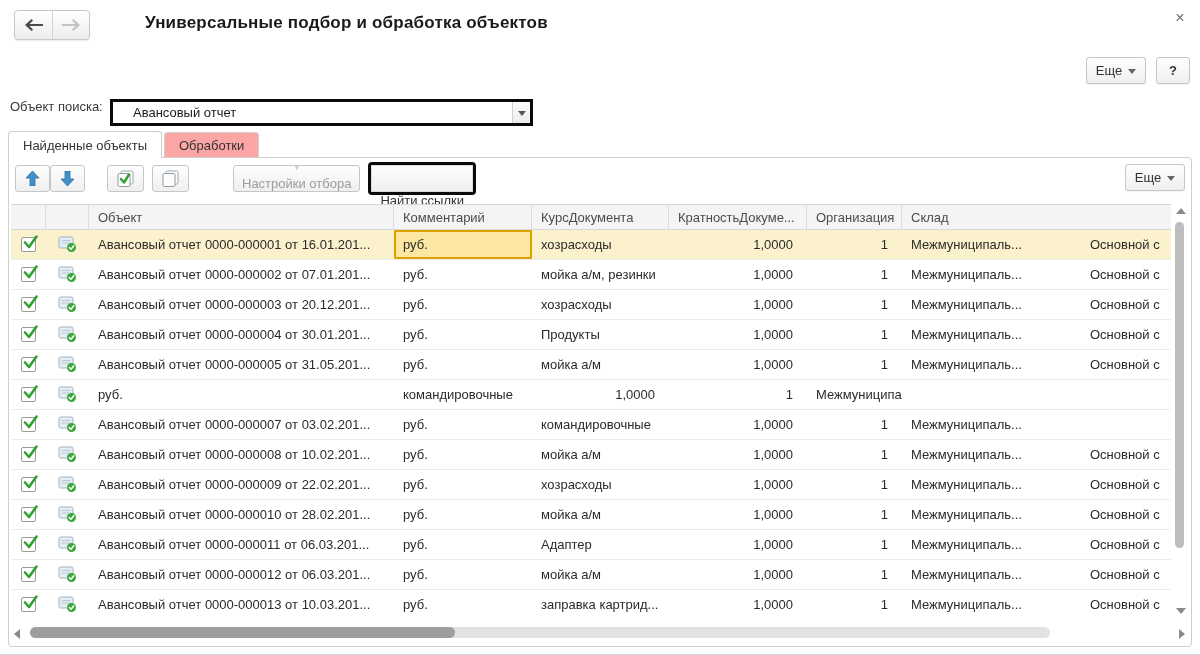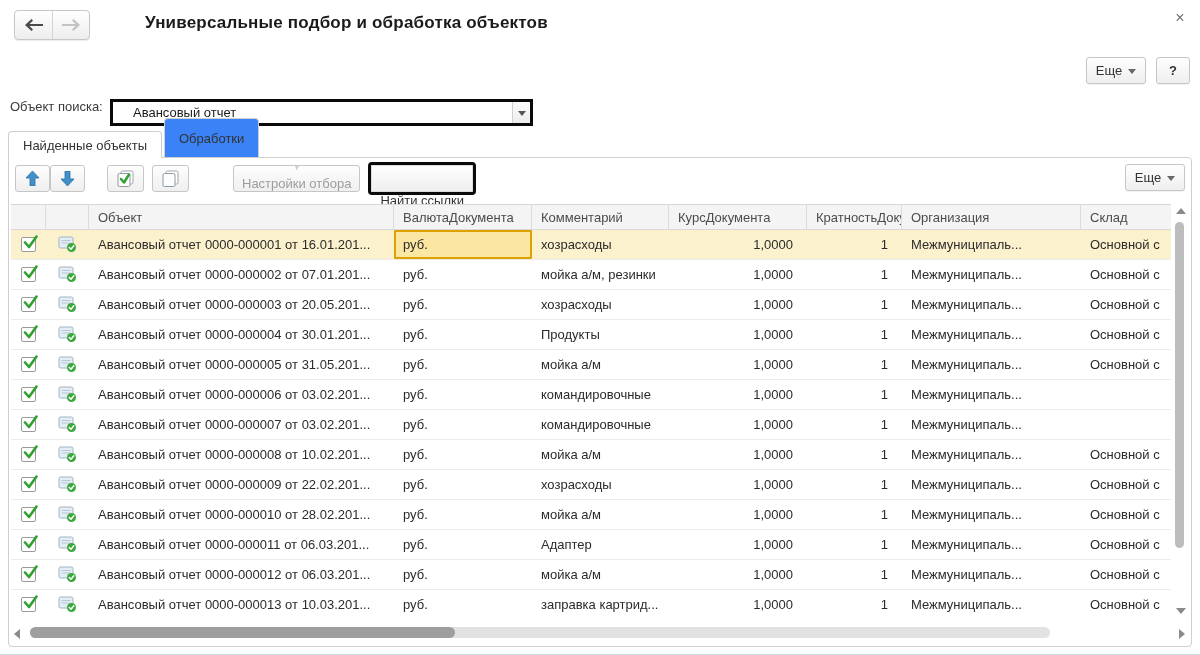--- a/index.html
+++ b/index.html
@@ -21,21 +21,21 @@
   
   .search-row { position:absolute; left:10px; top:99px; display:flex; align-items:center; }
   .search-label { font-size:13px; color:#3a3a3a; margin-right:6px; }
   .combo { position:absolute; left:110px; top:-7px; width:423px; height:27px; border:3px solid #0a0a0a; background:#fff; display:flex; }
   .combo-value { flex:1; font-size:13px; color:#1a1a1a; line-height:21px; padding-left:20px; white-space:nowrap; overflow:hidden; }
   .combo-btn { width:18px; border-left:1px solid #d0d0d0; background:linear-gradient(#fcfcfc,#ededed); display:flex; align-items:center; justify-content:center; }
   .combo-btn .caret { border-top-color:#555; }
 
   
   .tabs { position:absolute; left:8px; top:131px; display:flex; align-items:flex-end; height:27px; }
-  .tab { height:40px; padding:0 14px; font-size:13px; color:#333; display:flex; align-items:center; border:1px solid #cfcfcf; border-bottom:none; border-radius:4px 4px 0 0; background:#3b82f6; margin-right:2px; position:relative; }
+  .tab { height:26px; padding:0 14px; font-size:13px; color:#333; display:flex; align-items:center; border:1px solid #cfcfcf; border-bottom:none; border-radius:4px 4px 0 0; background:#fca5a5; margin-right:2px; position:relative; }
   .tab.active { background:#fff; height:27px; z-index:3; }
 
   
   .panel { position:absolute; left:8px; top:157px; width:1184px; height:490px; border:1px solid #cfcfcf; border-radius:0 4px 4px 4px; background:#fff; }
 
   .toolbar { position:absolute; left:6px; top:6px; right:6px; height:28px; display:flex; align-items:center; }
   .tbtn { height:27px; min-width:35px; padding:0 8px; display:inline-flex; align-items:center; justify-content:center; gap:6px; border:1px solid #c6c6c6; border-radius:3px; background:linear-gradient(#fefefe,#efefef); font-size:13px; color:#333;flex-direction:column; }
   .tbtn.disabled { color:#9d9d9d; }
   .gap8 { width:8px; } .gap22 { width:22px; }
   .focus-ring { border:3px solid #0a0a0a; border-radius:4px; display:inline-flex; }
@@ -169,21 +169,20 @@
         <span>Еще</span>
         <span class="caret"></span>
       </div>
     </div>
 
     <div class="grid">
       <div class="grow ghead">
         <div class="hcell"></div>
         <div class="hcell"></div>
         <div class="hcell">Объект</div>
-        <div class="hcell">ВалютаДокумента</div>
         <div class="hcell">Комментарий</div>
         <div class="hcell">КурсДокумента</div>
         <div class="hcell">КратностьДокуме...</div>
         <div class="hcell">Организация</div>
         <div class="hcell">Склад</div>
       </div>
       <div id="rows-host">
           <div class="grow trow selected">
     <div class="cell c-check">
       <span class="cbx">
@@ -241,21 +240,21 @@
       </span>
     </div>
     <div class="cell c-icon">
       <svg width="19" height="17" viewBox="0 0 19 17">
         <rect x="1" y="1" width="14" height="11" rx="1.5" fill="#e4edf4" stroke="#9fb4c4"></rect>
         <path d="M3.5 4.5 H12.5 M3.5 7 H12.5" stroke="#b7c9d6" stroke-width="1.2"></path>
         <circle cx="13.5" cy="11.5" r="4.5" fill="#3aa83a"></circle>
         <path d="M11.3 11.5 L13 13.2 15.8 9.8" fill="none" stroke="#fff" stroke-width="1.5" stroke-linecap="round" stroke-linejoin="round"></path>
       </svg>
     </div>
-    <div class="cell c-obj">Авансовый отчет 0000-000003 от 20.05.201...</div>
+    <div class="cell c-obj">Авансовый отчет 0000-000003 от 20.12.201...</div>
     <div class="cell c-cur">руб.</div>
     <div class="cell c-com">хозрасходы</div>
     <div class="cell c-rate num">1,0000</div>
     <div class="cell c-mult num">1</div>
     <div class="cell c-org">Межмуниципаль...</div>
     <div class="cell c-wh">Основной с</div>
   </div>
           <div class="grow trow">
     <div class="cell c-check">
       <span class="cbx">
@@ -313,21 +312,20 @@
       </span>
     </div>
     <div class="cell c-icon">
       <svg width="19" height="17" viewBox="0 0 19 17">
         <rect x="1" y="1" width="14" height="11" rx="1.5" fill="#e4edf4" stroke="#9fb4c4"></rect>
         <path d="M3.5 4.5 H12.5 M3.5 7 H12.5" stroke="#b7c9d6" stroke-width="1.2"></path>
         <circle cx="13.5" cy="11.5" r="4.5" fill="#3aa83a"></circle>
         <path d="M11.3 11.5 L13 13.2 15.8 9.8" fill="none" stroke="#fff" stroke-width="1.5" stroke-linecap="round" stroke-linejoin="round"></path>
       </svg>
     </div>
-    <div class="cell c-obj">Авансовый отчет 0000-000006 от 03.02.201...</div>
     <div class="cell c-cur">руб.</div>
     <div class="cell c-com">командировочные</div>
     <div class="cell c-rate num">1,0000</div>
     <div class="cell c-mult num">1</div>
     <div class="cell c-org">Межмуниципаль...</div>
     <div class="cell c-wh"></div>
   </div>
           <div class="grow trow">
     <div class="cell c-check">
       <span class="cbx">

